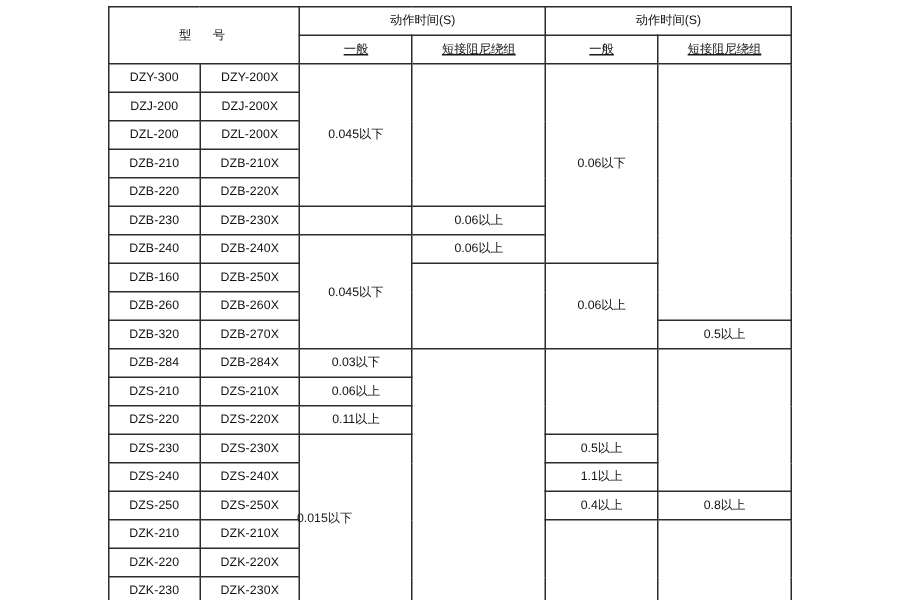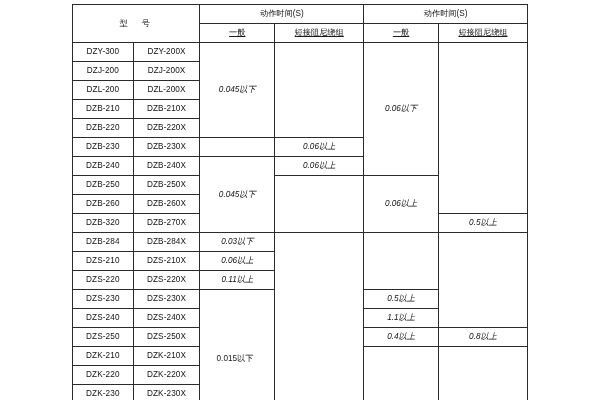--- a/index.html
+++ b/index.html
@@ -55,21 +55,20 @@
     font-size: 8.2px;
     height: 18px;
     text-decoration: underline;
   }
   .model-cell {
     font-size: 8.4px;
     letter-spacing: 0.1px;
   }
   .val-cell {
     font-size: 8.2px;
-    font-style: italic;
   }
   .blank {
     font-size: 8px;
   }
   .type-head {
     font-size: 8.8px;
     letter-spacing: 3px;
     margin-top: 28px;
   }
 </style>
@@ -138,21 +137,21 @@
       </tr>
 
       <tr>
         <td class="model-cell">DZB-240</td>
         <td class="model-cell">DZB-240X</td>
         <td class="val-cell" rowspan="4">0.045以下</td>
         <td class="val-cell">0.06以上</td>
       </tr>
 
       <tr>
-        <td class="model-cell">DZB-250</td>
+        <td class="model-cell">DZB-160</td>
         <td class="model-cell">DZB-250X</td>
         <td class="blank" rowspan="3"></td>
         <td class="val-cell" rowspan="3">0.06以上</td>
       </tr>
 
       <tr>
         <td class="model-cell">DZB-260</td>
         <td class="model-cell">DZB-260X</td>
       </tr>
 
@@ -216,14 +215,14 @@
       </tr>
 
       <tr>
         <td class="model-cell">DZK-230</td>
         <td class="model-cell">DZK-230X</td>
       </tr>
 
     </tbody>
   </table>
 
-  <div style="position:absolute; left:198px; top:353px; width:74px; text-align:center; font-size:8.2px;">0.015以下</div>
+  <div style="position:absolute; left:198px; top:340px; width:74px; font-size:8.2px;">0.015以下</div>
 </div>
 
 </body></html>

